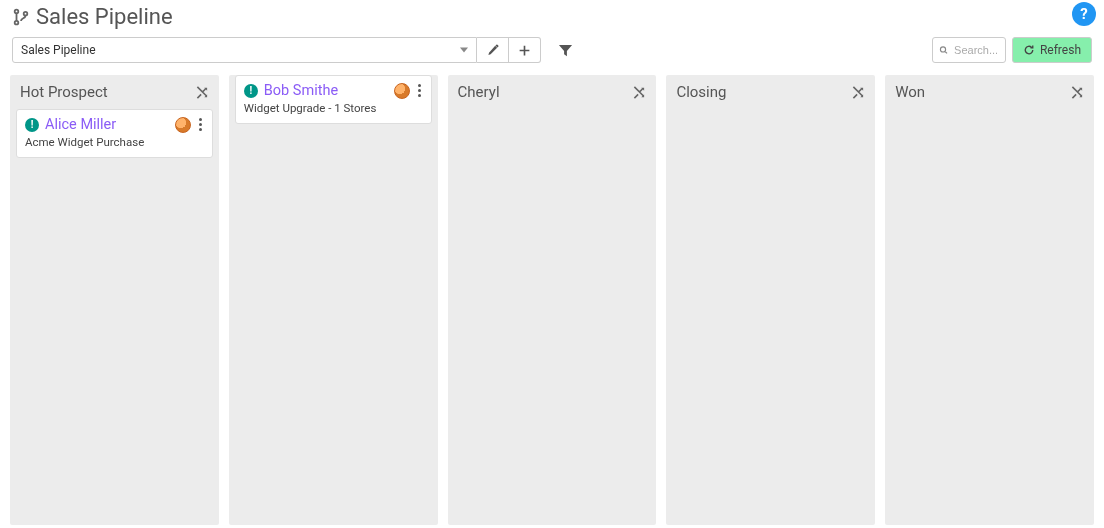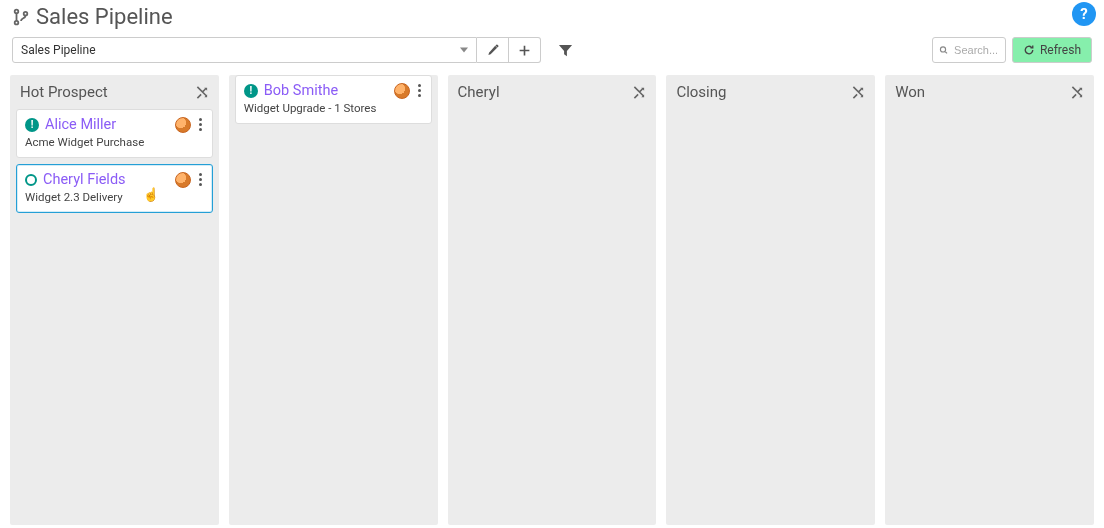--- a/index.html
+++ b/index.html
@@ -246,36 +246,20 @@
               <span class="avatar"></span>
               <span class="kebab">
                 <span></span>
                 <span></span>
                 <span></span>
               </span>
             </div>
           </div>
           <div class="card-sub">Acme Widget Purchase</div>
         </div>
-        <div class="card hovered">
-          <div class="card-top">
-            <span class="status-dot open"></span>
-            <span class="card-name">Cheryl Fields</span>
-            <div class="card-actions">
-              <span class="avatar"></span>
-              <span class="kebab">
-                <span></span>
-                <span></span>
-                <span></span>
-              </span>
-            </div>
-          </div>
-          <div class="card-sub">Widget 2.3 Delivery</div>
-          <span class="cursor-pointer">☝</span>
-        </div>
       </div>
     </div>
     <div class="column">
       <div class="cards">
         <div class="card">
           <div class="card-top">
             <span class="status-dot filled">!</span>
             <span class="card-name">Bob Smithe</span>
             <div class="card-actions">
               <span class="avatar"></span>

